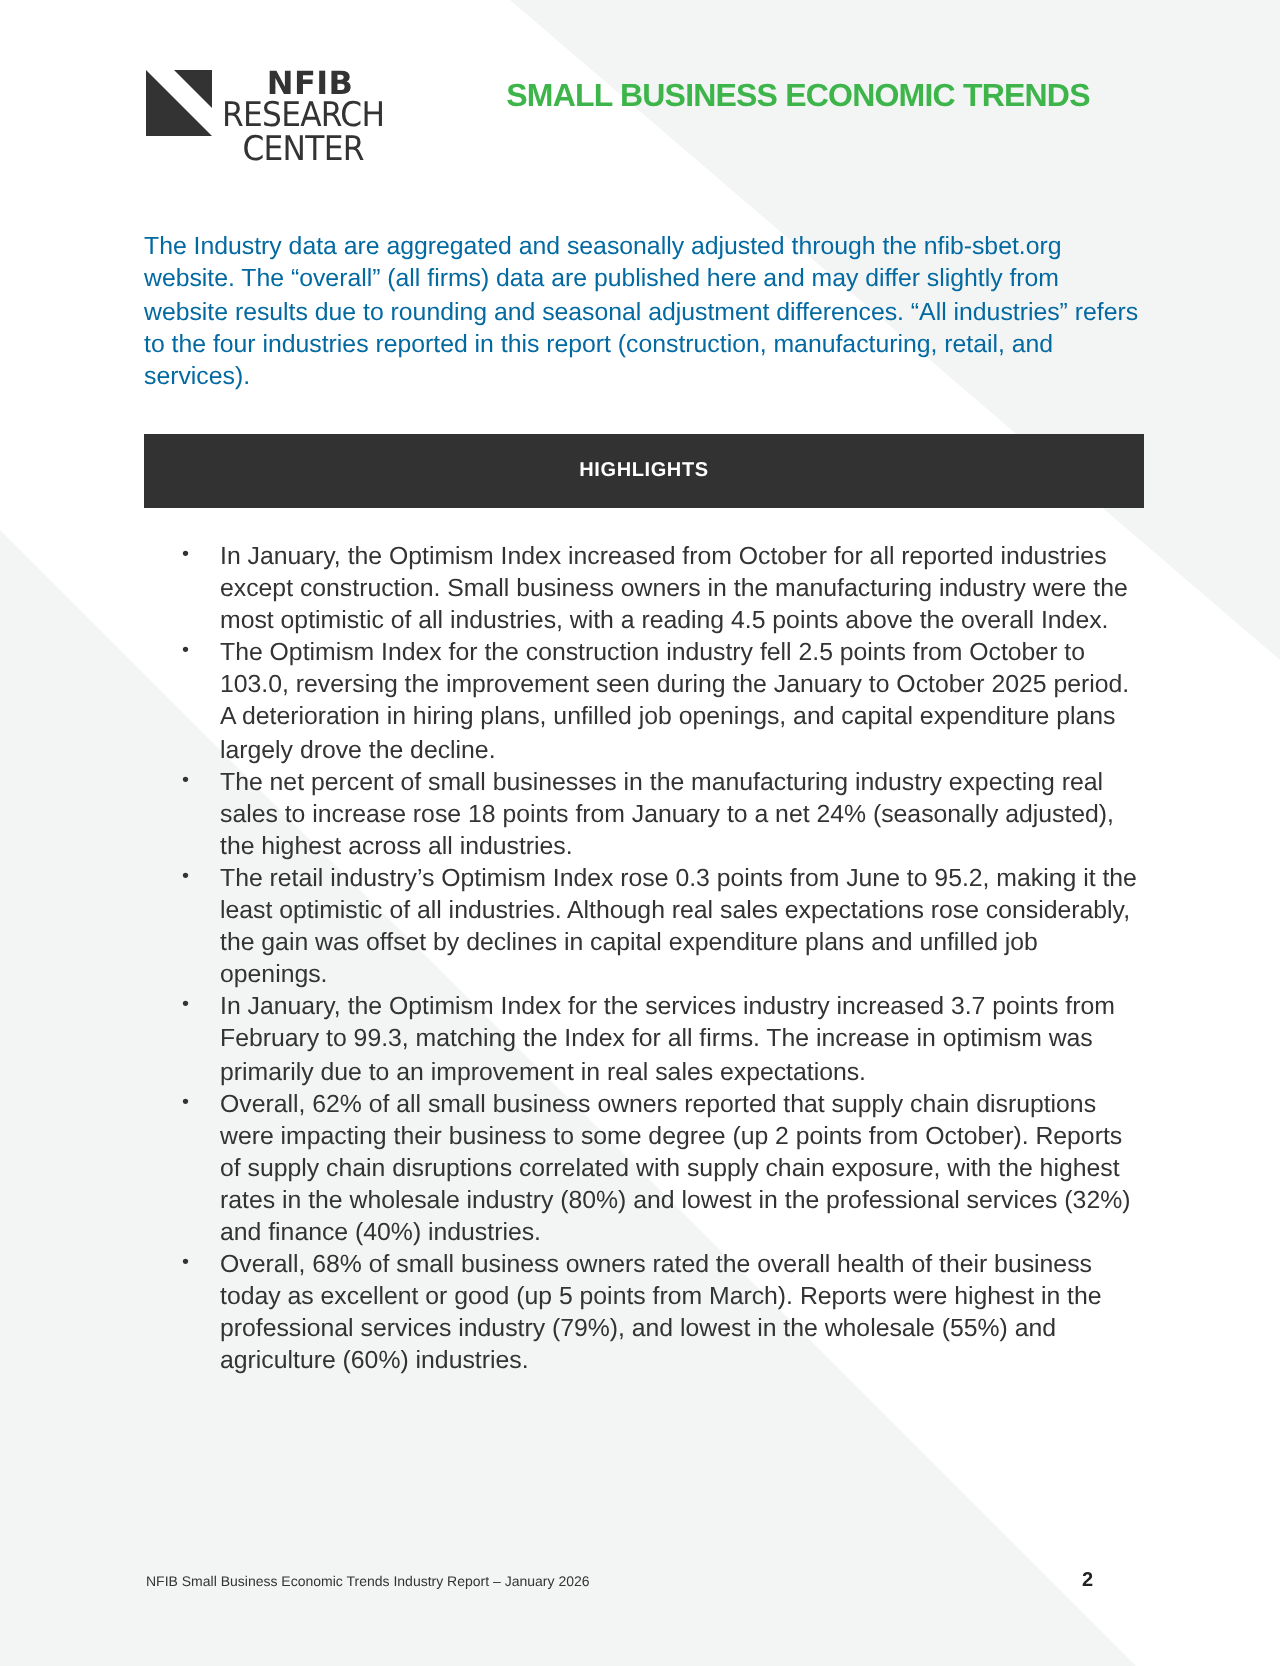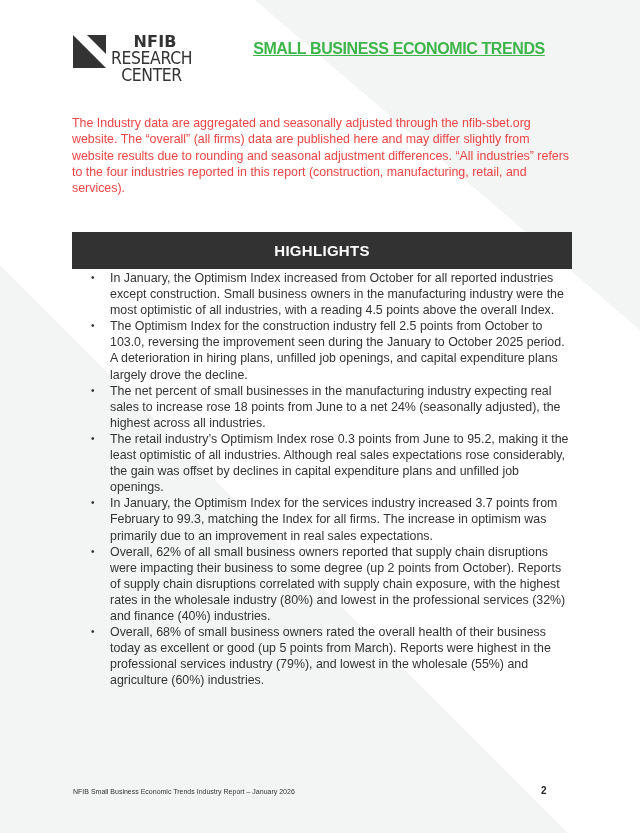--- a/index.html
+++ b/index.html
@@ -13,33 +13,33 @@
     .page { position: absolute; left: 0; top: 0; width: 640px; height: 833px; z-index: 1; }
 
     
     .logo { position: absolute; left: 73px; top: 35px; width: 140px; height: 52px; text-align: center; }
     .logo-mark { position: absolute; left: 0; top: 0; width: 33px; height: 33px; }
     .logo-text { position: absolute; left: 38px; top: -2px; line-height: 17px; color: #333333; }
     .logo-text .l1 { font-family: "DejaVu Sans", sans-serif; font-weight: bold; font-size: 16px; letter-spacing: 0.2px; display:block; }
     .logo-text .l2, .logo-text .l3 { font-family: "DejaVu Sans", sans-serif; font-size: 17px; display:block; letter-spacing: -0.4px; transform: scaleX(0.92); transform-origin: left; }
 
     .title-block { position: absolute; left: 238px; top: 38px; width: 322px; text-align: center; color: #3db54a; font-weight: bold; }
-    .title-block .t1 { font-size: 16px; line-height: 22px; letter-spacing: -0.4px; white-space: nowrap; font-family: "Liberation Sans", sans-serif; text-decoration: underline; }
+    .title-block .t1 { font-size: 16px; line-height: 22px; letter-spacing: -0.4px; white-space: nowrap; font-family: "Liberation Sans", sans-serif; }
     .title-block .t2 { font-size: 17px; line-height: 24px; letter-spacing: -0.2px; white-space: nowrap; font-family: "Liberation Sans", sans-serif; }
 
     .intro {
       position: absolute; left: 72px; top: 115px; width: 500px;
-      font-size: 12.4px; line-height: 16.3px; color: #ef4444;
+      font-size: 12.4px; line-height: 16.3px; color: #0369a1;
       font-family: "Liberation Sans", sans-serif;
     }
 
     .highlights-bar {
-      position: absolute; left: 72px; top: 232px; width: 500px; height: 37px;
+      position: absolute; left: 72px; top: 217px; width: 500px; height: 37px;
       background: #323232; color: #ffffff; text-align: center;
-      font-weight: bold; font-size: 15px; line-height: 37px; letter-spacing: 0.3px;
+      font-weight: bold; font-size: 10px; line-height: 37px; letter-spacing: 0.3px;
       font-family: "Liberation Sans", sans-serif;
     }
 
     .bullets {
       position: absolute; left: 72px; top: 270px; width: 500px; margin: 0; padding: 0; list-style: none;
       font-family: "Liberation Sans", sans-serif; font-size: 12.4px; line-height: 16.1px; color: #333333;
     }
     .bullets li { position: relative; padding-left: 38px; }
     .bullets li .dot { position: absolute; left: 19px; top: 0; font-size: 10px; }
 
@@ -80,21 +80,21 @@
 
   <p class="intro" style="margin:0;">The Industry data are aggregated and seasonally adjusted through the nfib-sbet.org website. The “overall” (all firms) data are published here and may differ slightly from website results due to rounding and seasonal adjustment differences. “All industries” refers to the four industries reported in this report (construction, manufacturing, retail, and services).</p>
 
   <div class="highlights-bar">
     <span>HIGHLIGHTS</span>
   </div>
 
   <ul class="bullets">
     <li><span class="dot">•</span><span>In January, the Optimism Index increased from October for all reported industries except construction. Small business owners in the manufacturing industry were the most optimistic of all industries, with a reading 4.5 points above the overall Index.</span></li>
     <li><span class="dot">•</span><span>The Optimism Index for the construction industry fell 2.5 points from October to 103.0, reversing the improvement seen during the January to October 2025 period. A deterioration in hiring plans, unfilled job openings, and capital expenditure plans largely drove the decline.</span></li>
-    <li><span class="dot">•</span><span>The net percent of small businesses in the manufacturing industry expecting real sales to increase rose 18 points from June to a net 24% (seasonally adjusted), the highest across all industries.</span></li>
+    <li><span class="dot">•</span><span>The net percent of small businesses in the manufacturing industry expecting real sales to increase rose 18 points from January to a net 24% (seasonally adjusted), the highest across all industries.</span></li>
     <li><span class="dot">•</span><span>The retail industry’s Optimism Index rose 0.3 points from June to 95.2, making it the least optimistic of all industries. Although real sales expectations rose considerably, the gain was offset by declines in capital expenditure plans and unfilled job openings.</span></li>
     <li><span class="dot">•</span><span>In January, the Optimism Index for the services industry increased 3.7 points from February to 99.3, matching the Index for all firms. The increase in optimism was primarily due to an improvement in real sales expectations.</span></li>
     <li><span class="dot">•</span><span>Overall, 62% of all small business owners reported that supply chain disruptions were impacting their business to some degree (up 2 points from October). Reports of supply chain disruptions correlated with supply chain exposure, with the highest rates in the wholesale industry (80%) and lowest in the professional services (32%) and finance (40%) industries.</span></li>
     <li><span class="dot">•</span><span>Overall, 68% of small business owners rated the overall health of their business today as excellent or good (up 5 points from March). Reports were highest in the professional services industry (79%), and lowest in the wholesale (55%) and agriculture (60%) industries.</span></li>
   </ul>
 
   <div class="footer-left">NFIB Small Business Economic Trends Industry Report – January 2026</div>
   <div class="footer-page">2</div>
 
 </div>

